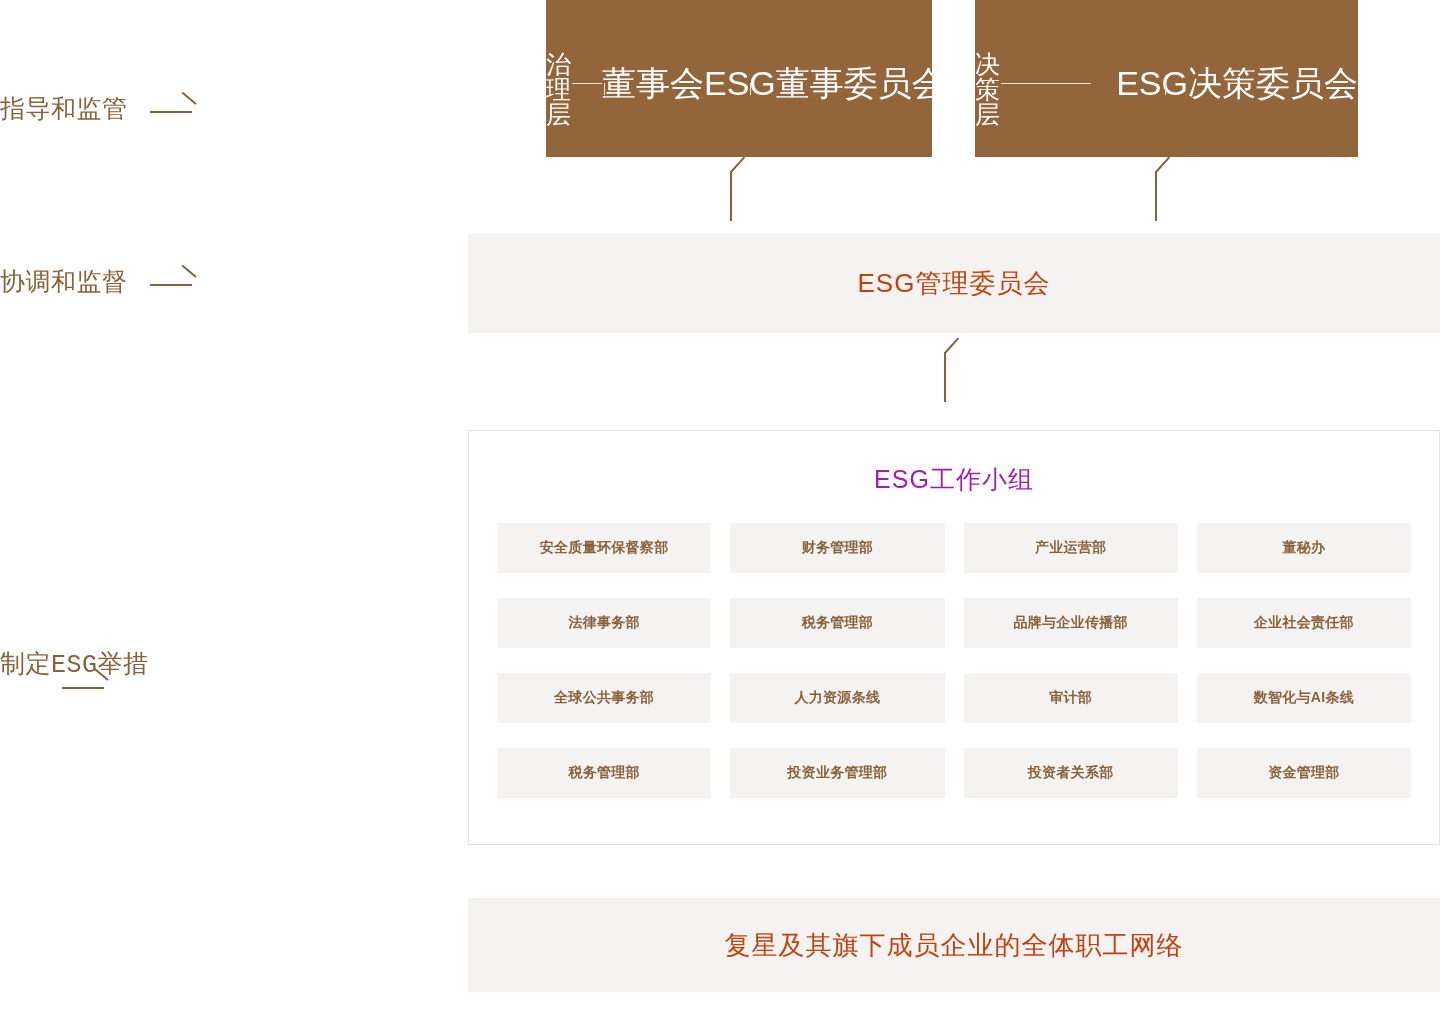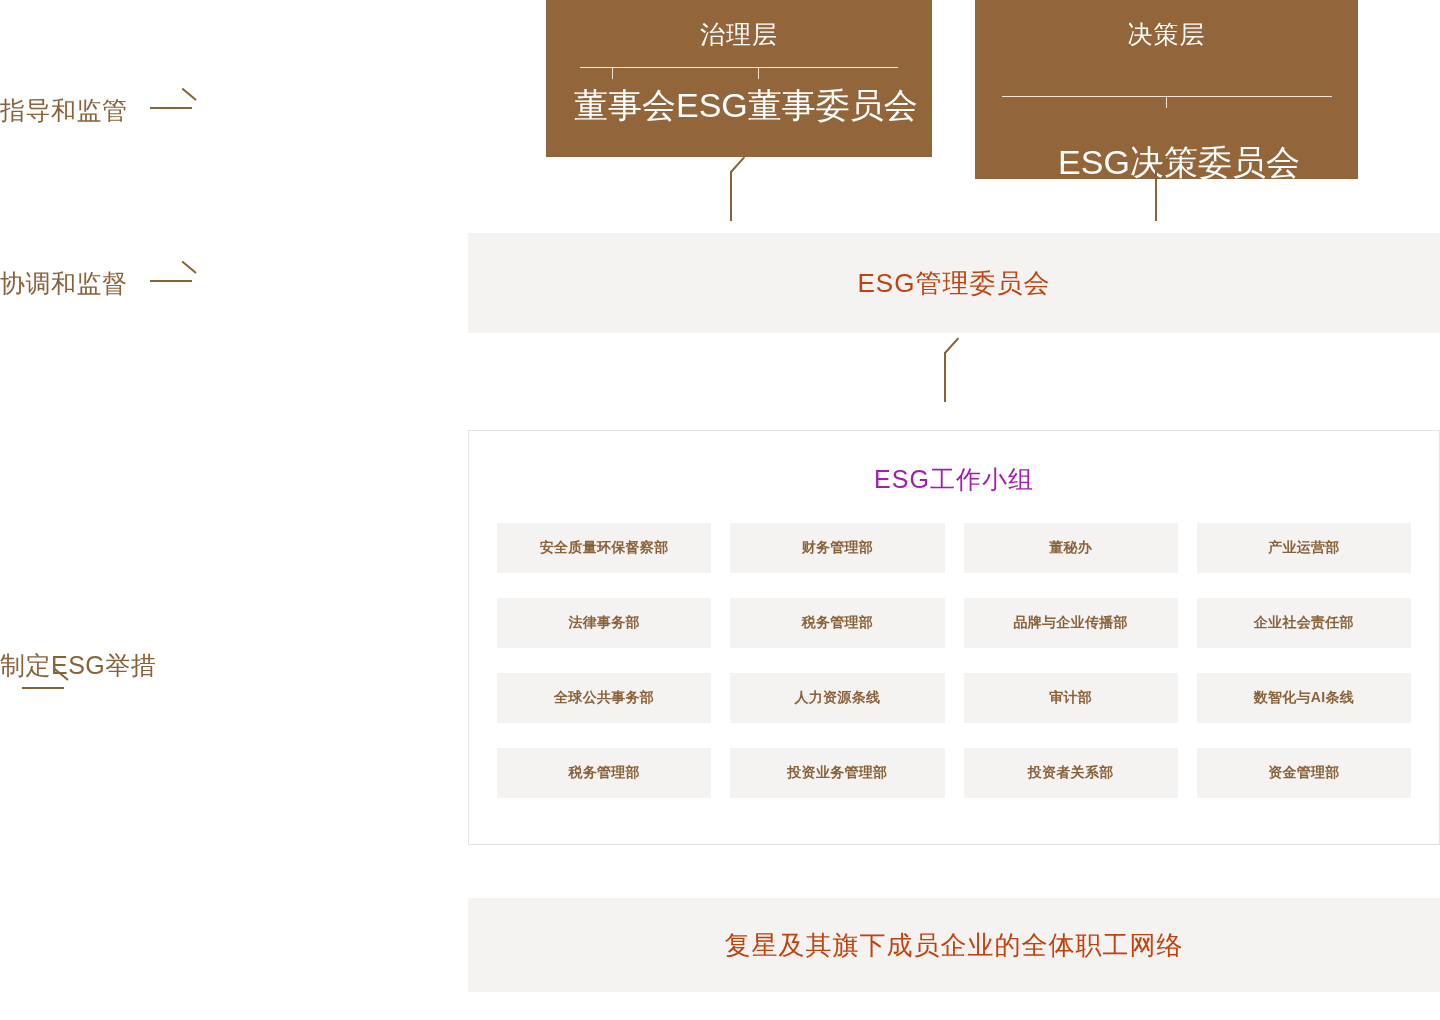--- a/index.html
+++ b/index.html
@@ -19,23 +19,24 @@
   .canvas {
     position: relative;
     width: 1440px;
     height: 1020px;
   }
 
   
   .stage-label {
     position: absolute;
     display: flex;
-    align-items: flex-start;
+    align-items: center;
     color: #8a6239;
     white-space: nowrap;
+    font-family: Liberation Mono, monospace;
   }
   .stage-label .stage-text {
     font-size: 25px;
     letter-spacing: 0.5px;
     line-height: 1;
   }
   .stage-arrow {
     display: inline-block;
     position: relative;
     width: 46px;
@@ -66,21 +67,21 @@
   .lbl-2 { left: 0px;  top: 271px; }
   .lbl-3 { left: 0px;  top: 653px; flex-direction: column; }
   .lbl-4 { left: 0px;  top: 932px; }
 
   
   .brown-box {
     position: absolute;
     background: #92663a;
     box-sizing: border-box;
     display: flex;
-    flex-direction: column;
+    flex-direction: row;
     align-items: center;
     color: #ffffff;
   }
   .brown-box .box-title {
     font-size: 25px;
     line-height: 1;
     margin-top: 22px;
     letter-spacing: 1px;
   }
   .bracket {
@@ -112,21 +113,21 @@
     line-height: 1;
     color: #ffffff;
     white-space: nowrap;
     text-align: center;
   }
 
   #box-governance { left: 546px; top: 0px; width: 386px; height: 157px; }
   #box-governance .bracket { width: 318px; }
   #box-governance .box-members { width: 330px; justify-content: space-between; }
 
-  #box-decision { left: 975px; top: 0px; width: 383px; height: 179px; justify-content: space-between; }
+  #box-decision { left: 975px; top: 0px; width: 383px; height: 157px; justify-content: space-between; }
   #box-decision .bracket { width: 330px; }
   #box-decision .box-members { justify-content: center; margin-left: 25px; }
 
   
   .up-arrow {
     position: absolute;
     width: 22px;
     height: 50px;
   }
   .up-arrow .shaft {
@@ -273,22 +274,22 @@
 
   <div class="gray-bar" id="bar-management">
     <span>ESG管理委员会</span>
   </div>
 
   <div id="workgroup">
     <div class="wg-title">ESG工作小组</div>
     <div class="wg-grid">
       <div class="dept">安全质量环保督察部</div>
       <div class="dept">财务管理部</div>
+      <div class="dept">产业运营部</div>
       <div class="dept">董秘办</div>
-      <div class="dept">产业运营部</div>
       <div class="dept">法律事务部</div>
       <div class="dept">税务管理部</div>
       <div class="dept">品牌与企业传播部</div>
       <div class="dept">企业社会责任部</div>
       <div class="dept">全球公共事务部</div>
       <div class="dept">人力资源条线</div>
       <div class="dept">审计部</div>
       <div class="dept">数智化与AI条线</div>
       <div class="dept">税务管理部</div>
       <div class="dept">投资业务管理部</div>

